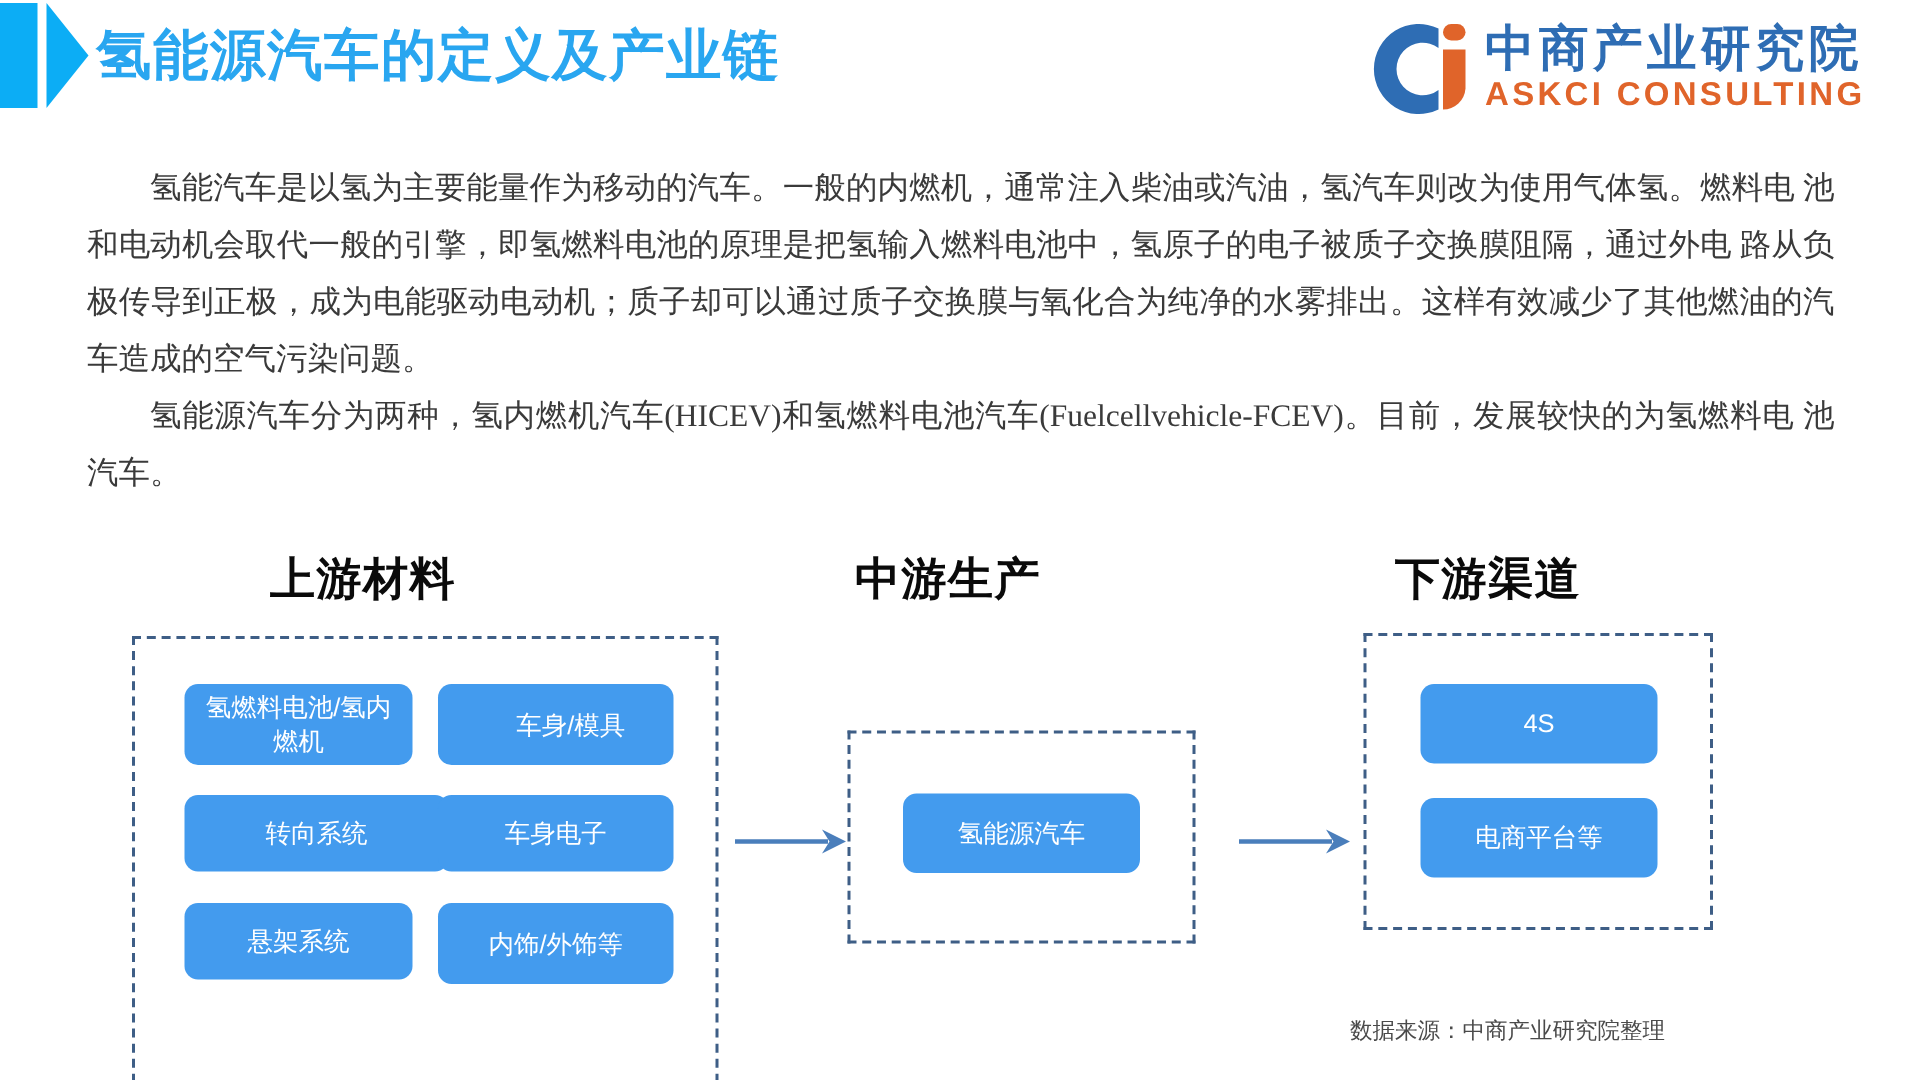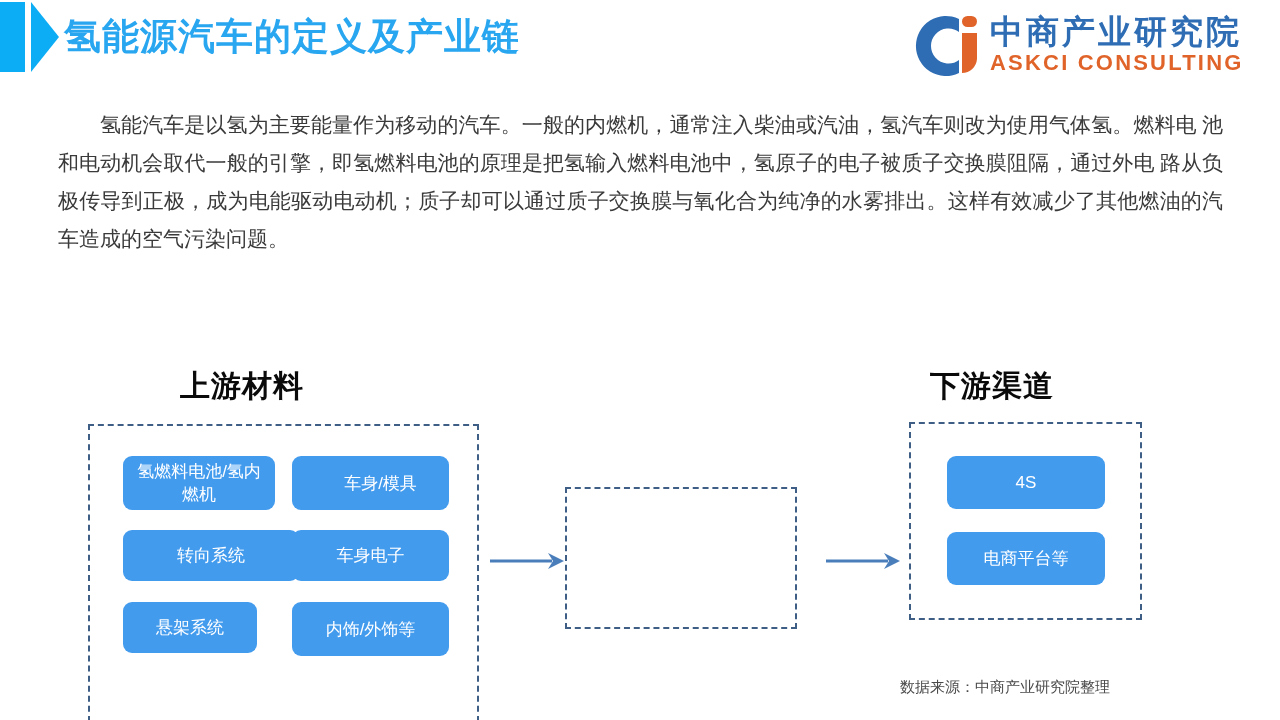--- a/index.html
+++ b/index.html
@@ -135,21 +135,21 @@
     text-align: center;
     box-sizing: border-box;
     padding: 2px 6px;
   }
 
   
   .n-up-1 { left: 123px; top: 104px; width: 152px; height: 54px; }
   .n-up-2 { left: 292px; top: 104px; width: 157px; height: 54px; padding-left: 26px; }
   .n-up-3 { left: 123px; top: 178px; width: 176px; height: 51px; }
   .n-up-4 { left: 292px; top: 178px; width: 157px; height: 51px; }
-  .n-up-5 { left: 123px; top: 250px; width: 134px; height: 51px; }
+  .n-up-5 { left: 123px; top: 250px; width: 152px; height: 51px; }
   .n-up-6 { left: 292px; top: 250px; width: 157px; height: 54px; }
 
   
   .n-mid-1 { left: 602px; top: 177px; width: 158px; height: 53px; }
 
   
   .n-down-1 { left: 947px; top: 104px; width: 158px; height: 53px; }
   .n-down-2 { left: 947px; top: 180px; width: 158px; height: 53px; }
 
   
@@ -184,38 +184,41 @@
       <rect x="50" y="2" width="15" height="11" rx="5.5" fill="#E0642A"></rect>
       <path d="M50 19 L65 19 L65 45 A15 15 0 0 1 50 59 Z" fill="#E0642A"></path>
     </svg>
     <div class="logo-text-cn">中商产业研究院</div>
     <div class="logo-text-en">ASKCI CONSULTING</div>
   </div>
 </div>
 
 <div class="body-copy">
   <p>氢能汽车是以氢为主要能量作为移动的汽车。一般的内燃机，通常注入柴油或汽油，氢汽车则改为使用气体氢。燃料电 池和电动机会取代一般的引擎，即氢燃料电池的原理是把氢输入燃料电池中，氢原子的电子被质子交换膜阻隔，通过外电 路从负极传导到正极，成为电能驱动电动机；质子却可以通过质子交换膜与氧化合为纯净的水雾排出。这样有效减少了其他燃油的汽车造成的空气污染问题。</p>
+  <p>氢能源汽车分为两种，氢内燃机汽车(HICEV)和氢燃料电池汽车(Fuelcellvehicle-FCEV)。目前，发展较快的为氢燃料电 池汽车。</p>
 </div>
 
 <div class="chain">
 
   <div class="chain-heading h-up">上游材料</div>
+  <div class="chain-heading h-mid">中游生产</div>
   <div class="chain-heading h-down">下游渠道</div>
 
   <div class="stage-box stage-upstream"></div>
   <div class="stage-box stage-midstream"></div>
   <div class="stage-box stage-downstream"></div>
 
   <div class="node n-up-1">氢燃料电池/氢内燃机</div>
   <div class="node n-up-2">车身/模具</div>
   <div class="node n-up-3">转向系统</div>
   <div class="node n-up-4">车身电子</div>
   <div class="node n-up-5">悬架系统</div>
   <div class="node n-up-6">内饰/外饰等</div>
 
+  <div class="node n-mid-1">氢能源汽车</div>
 
   <div class="node n-down-1">4S</div>
   <div class="node n-down-2">电商平台等</div>
 </div>
 
 <svg class="arrow arrow-1" viewBox="0 0 76 22">
   <line x1="0" y1="11" x2="62" y2="11" stroke="#4A7EBB" stroke-width="3"></line>
   <path d="M58 3 L74 11 L58 19 L63 11 Z" fill="#4A7EBB"></path>
 </svg>
 

